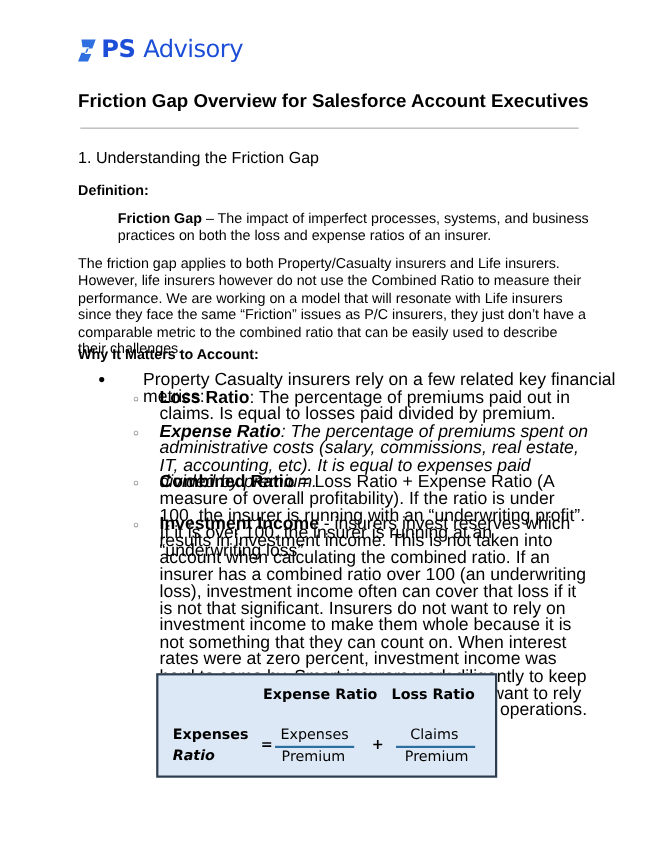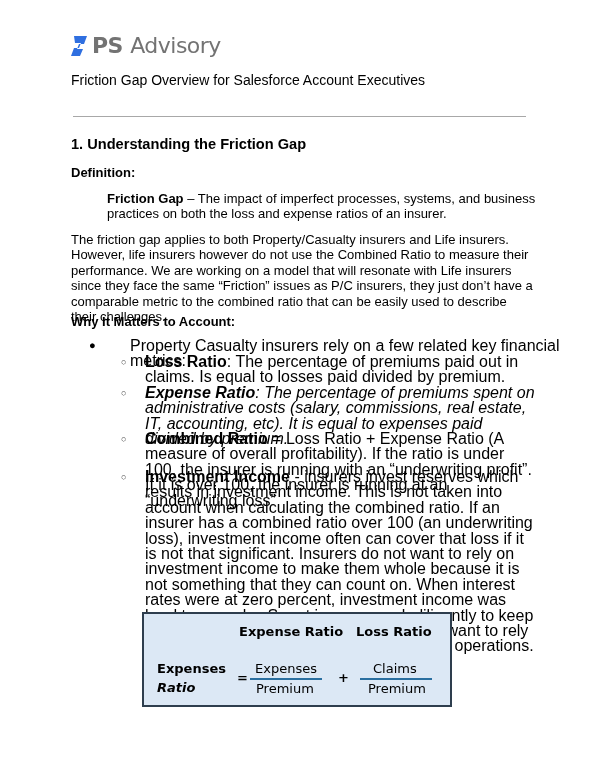--- a/index.html
+++ b/index.html
@@ -1,25 +1,25 @@
 <!DOCTYPE html>
 <html><head>
 <meta charset="utf-8">
 <style>
   html, body { margin: 0; padding: 0; background: #ffffff; }
   body { width: 600px; height: 776px; position: relative; overflow: hidden;
          font-family: "Liberation Sans", sans-serif; color: #000; }
   .logo { position: absolute; left: 70px; top: 33px; display: flex; align-items: center; }
   .logo-mark { width: 18px; height: 22px; margin-right: 4px; }
   .logo-text { font-family: "DejaVu Sans", sans-serif; font-size: 22px; font-weight: bold;
-               color: #737373; letter-spacing: -0.5px; }
+               color: #1d4ed8; letter-spacing: -0.5px; }
   .logo-text .adv { font-weight: normal; }
-  .subtitle { position: absolute; left: 71px; top: 72px; font-size: 14px; font-weight: normal; }
+  .subtitle { position: absolute; left: 71px; top: 82px; font-size: 17px; font-weight: bold; }
   .rule { position: absolute; left: 73px; top: 116px; width: 453px; height: 1px; background: #a8a8a8; }
-  .h1 { position: absolute; left: 71px; top: 136px; font-size: 14.6px; font-weight: bold; }
+  .h1 { position: absolute; left: 71px; top: 136px; font-size: 14.6px; font-weight: normal; }
   .p { position: absolute; left: 71px; font-size: 13px; line-height: 15.4px; width: 462px; }
   .b { font-weight: bold; }
   .bullet-l1 { position: absolute; left: 89px; top: 339px; font-size: 11.2px; }
   .l1-text { position: absolute; left: 106px; top: 338px; font-size: 16px; line-height: 15.4px; margin-left: 24px; }
   .sub { position: absolute; left: 145px; width: 390px; font-size: 16px; line-height: 15.4px; }
   .circ { position: absolute; left: 121px; font-size: 9px; color: #444; }
   .formula { position: absolute; left: 142px; top: 612px; width: 310px; height: 95px;
              background: #dce8f5; border: 2px solid #2e3e4e; box-sizing: border-box;
              font-family: "DejaVu Sans", sans-serif; font-size: 13px; color: #000; }
   .f-abs { position: absolute; white-space: nowrap; }

